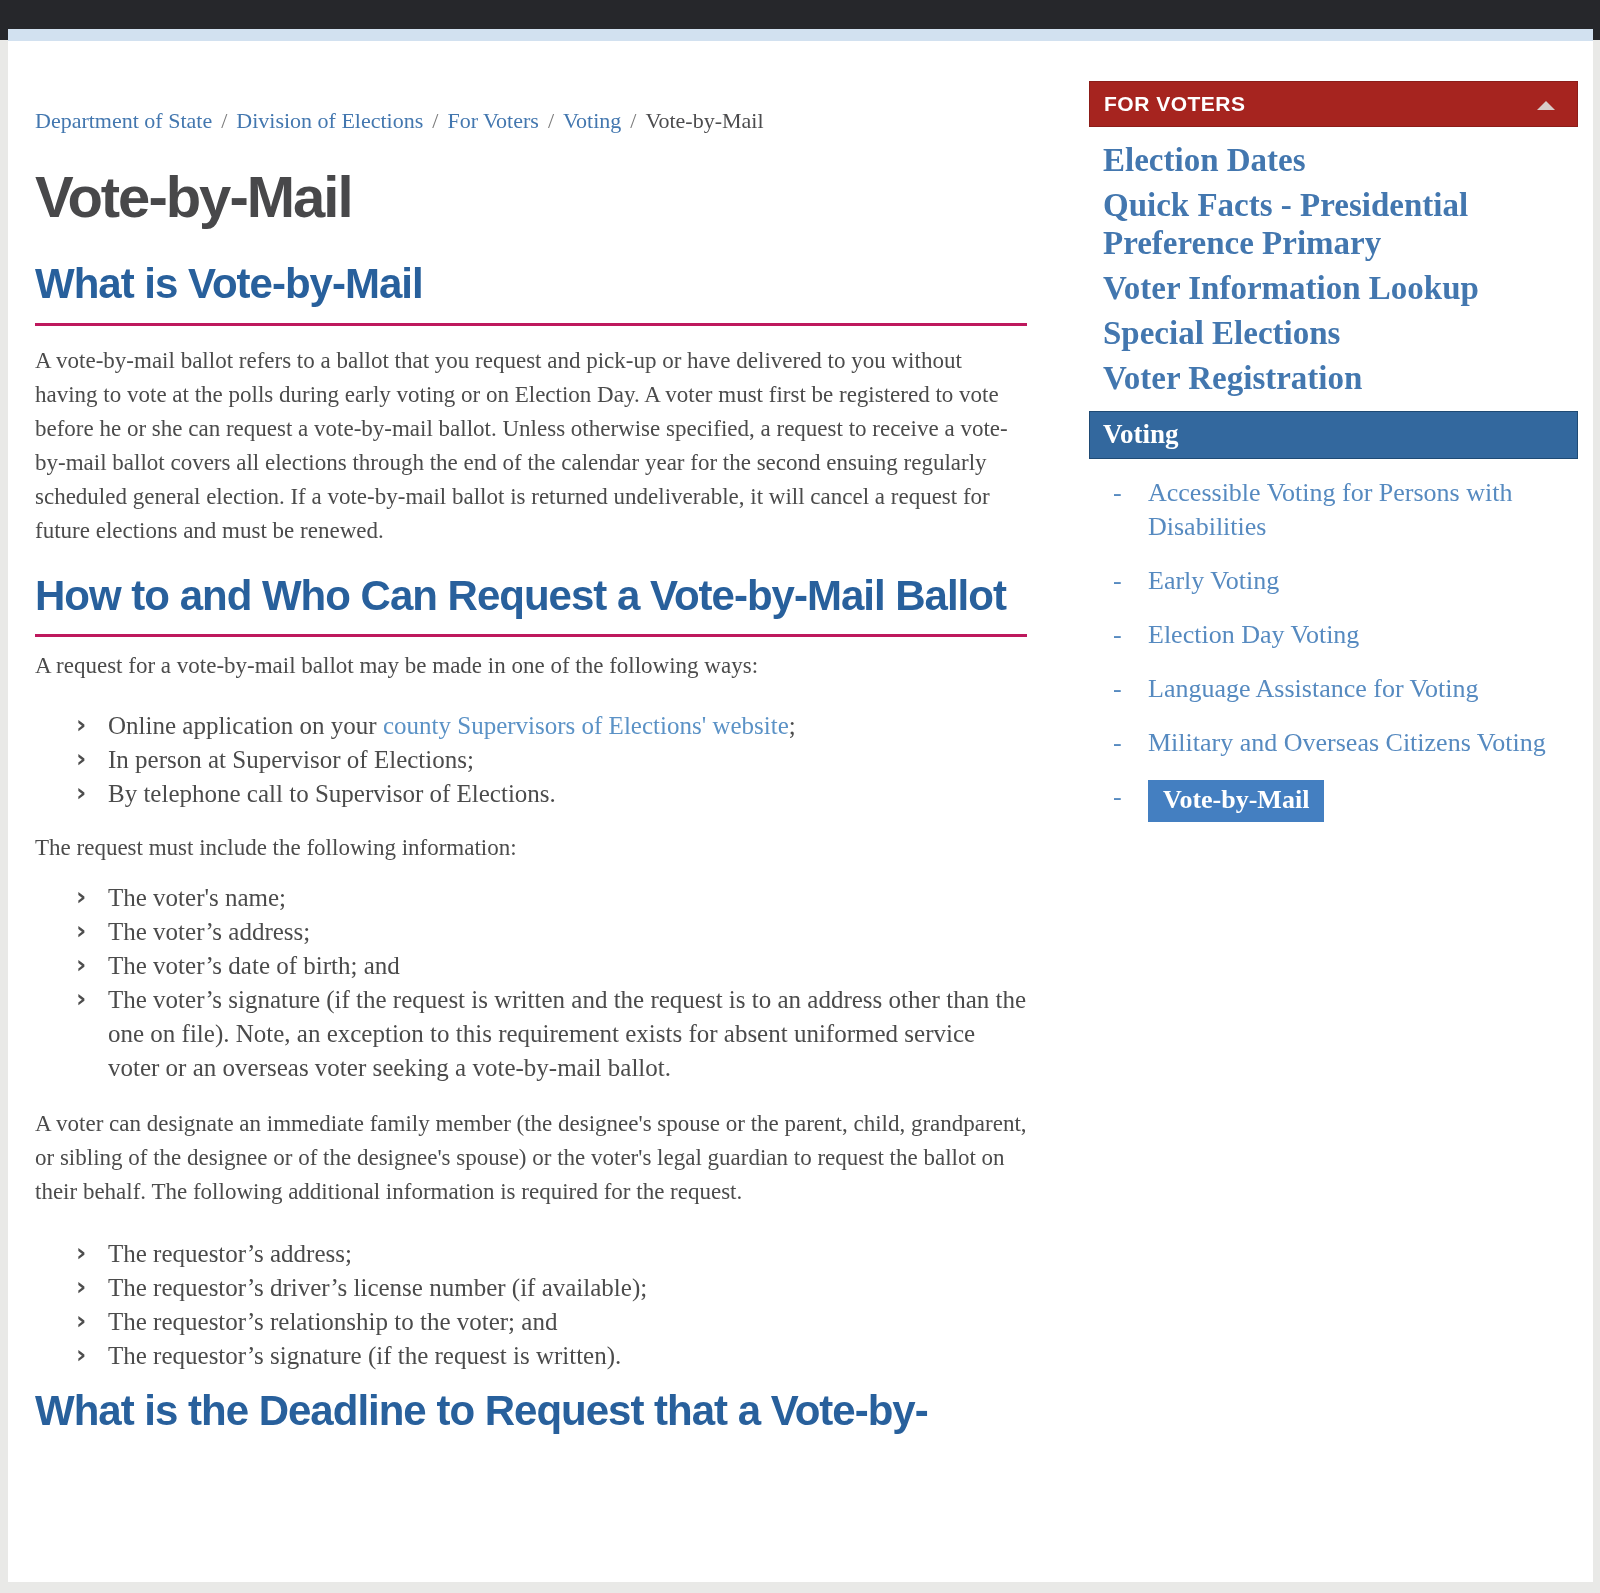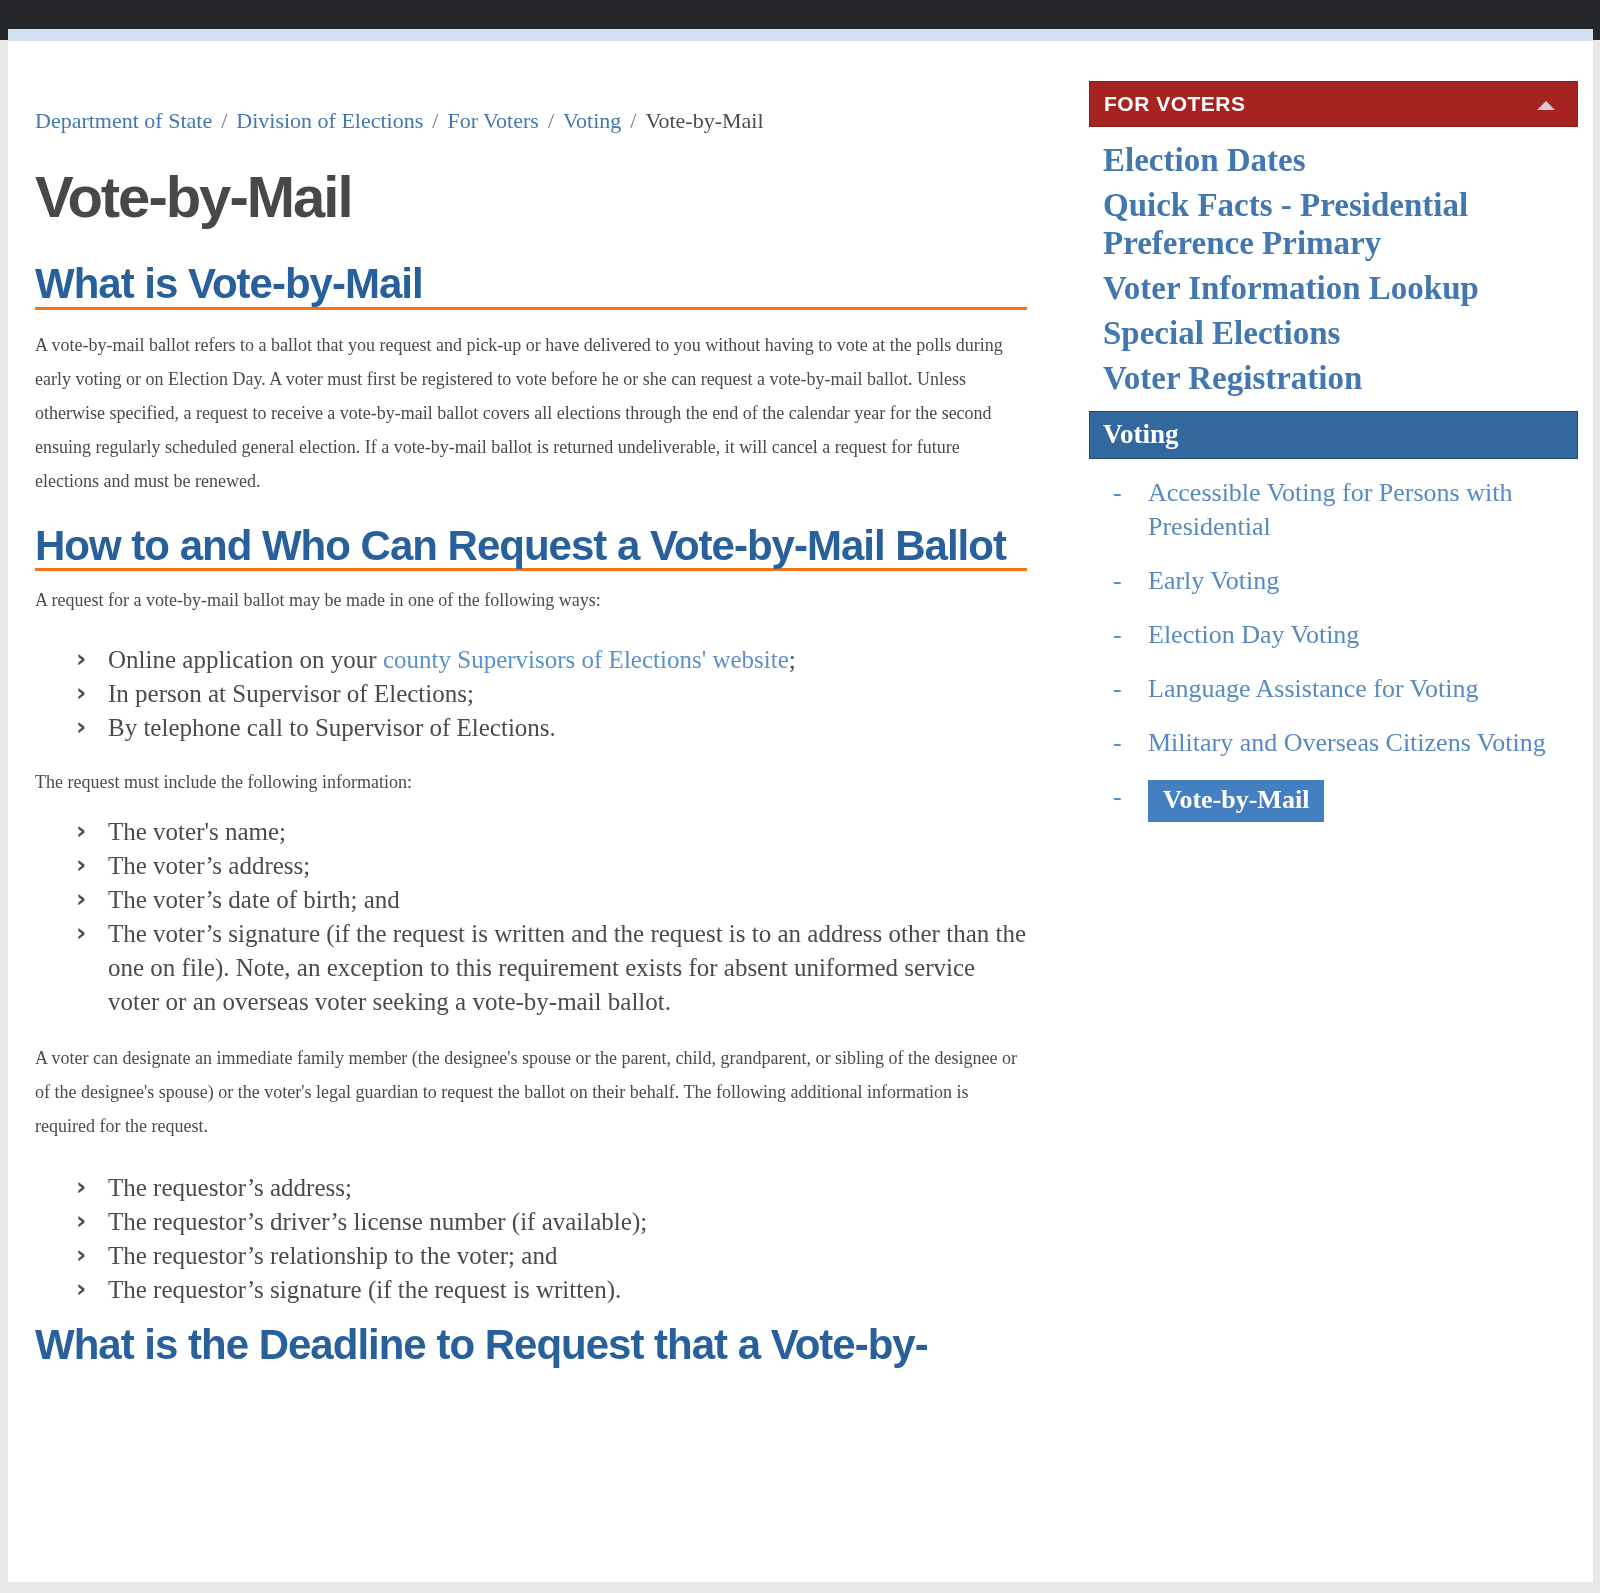--- a/index.html
+++ b/index.html
@@ -20,26 +20,26 @@
   .bc-sep { color:#7a7a7a; margin:0 9px; }
   .bc-current { color:#4c4c4e; }
 
   h1.page-title {
     margin:32px 0 0; font-family:"Liberation Sans", sans-serif;
     font-weight:700; font-size:58px; line-height:1; letter-spacing:-2px; color:#48484a;
   }
   h2.section-heading {
     margin:36px 0 0; font-family:"Liberation Sans", sans-serif;
     font-weight:700; font-size:42px; line-height:1.06; letter-spacing:-1px;
-    color:#28609c; padding-bottom:0; border-bottom:3px solid #f97316;
+    color:#28609c; padding-bottom:16px; border-bottom:3px solid #be185d;
   }
   h2.second { margin-top:26px; }
   h2.clipped { margin-top:16px; border-bottom:none; padding-bottom:0; }
 
-  p.body-text { margin:18px 0 0; font-size:18px; line-height:34px; color:#4b4b4b; }
+  p.body-text { margin:18px 0 0; font-size:23px; line-height:34px; color:#4b4b4b; }
   p.intro { margin-top:12px; }
   p.must { margin-top:20px; }
   p.designate { margin-top:22px; }
 
   ul.chevron-list { list-style:none; margin:26px 0 0; padding:0; }
   ul.chevron-list.tight { margin-top:16px; }
   ul.chevron-list.req { margin-top:28px; }
   ul.chevron-list li {
     position:relative; padding-left:73px;
     font-size:25px; line-height:34px; color:#4b4b4b;
@@ -146,21 +146,21 @@
       <div class="side-link">Election Dates</div>
       <div class="side-link">Quick Facts - Presidential Preference Primary</div>
       <div class="side-link">Voter Information Lookup</div>
       <div class="side-link">Special Elections</div>
       <div class="side-link">Voter Registration</div>
     </div>
 
     <div class="section-bar">Voting</div>
 
     <ul class="subnav">
-      <li>Accessible Voting for Persons with Presidential</li>
+      <li>Accessible Voting for Persons with Disabilities</li>
       <li>Early Voting</li>
       <li>Election Day Voting</li>
       <li>Language Assistance for Voting</li>
       <li>Military and Overseas Citizens Voting</li>
       <li><span class="active-chip">Vote-by-Mail</span></li>
     </ul>
   </div>
 </div>
 
 </body></html>

